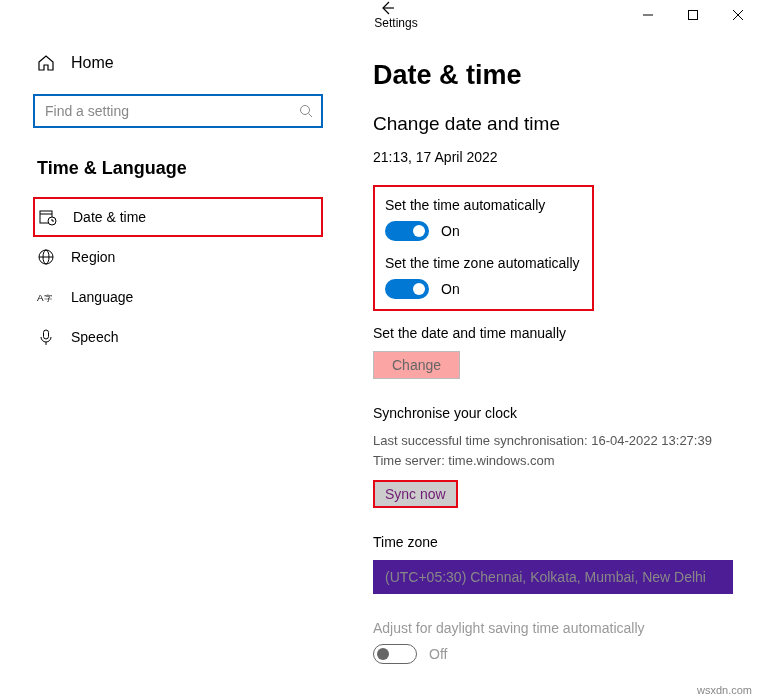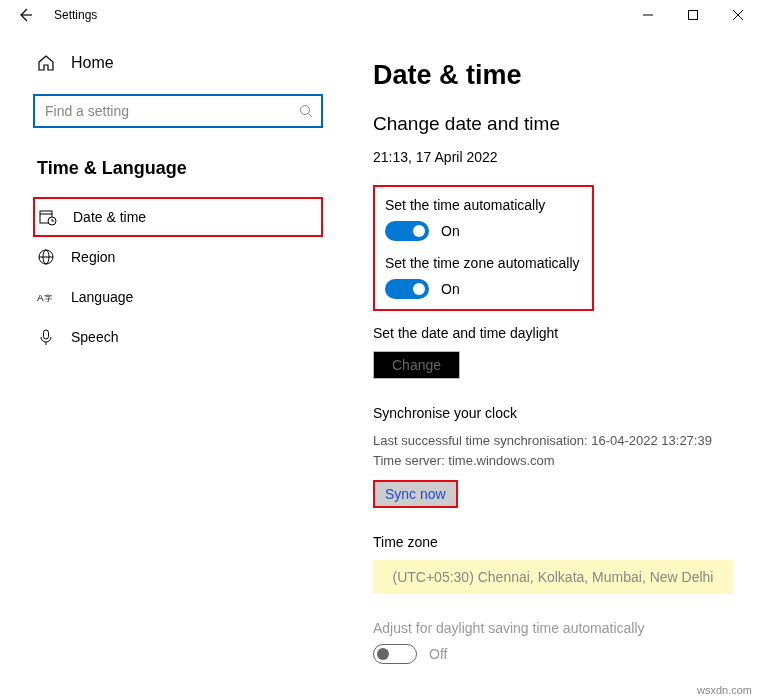--- a/index.html
+++ b/index.html
@@ -1,17 +1,17 @@
 <!DOCTYPE html>
 <html><head>
   <meta charset="utf-8">
   <style>
     * { margin: 0; padding: 0; box-sizing: border-box; font-family: 'Segoe UI', Tahoma, sans-serif; }
     body { width: 760px; height: 700px; background: #fff; overflow: hidden; position: relative; }
-    .titlebar { display: flex; align-items: center; height: 30px; padding-left: 14px; }
+    .titlebar { display: flex; align-items: center; height: 30px; padding-left: 14px; flex-direction: column; }
     .back-btn { width: 22px; height: 22px; display: flex; align-items: center; justify-content: center; }
     .titlebar-title { font-size: 12px; margin-left: 18px; color: #000; }
     .titlebar-controls { position: absolute; top: 0; right: 0; display: flex; }
     .titlebar-controls div { width: 45px; height: 30px; display: flex; align-items: center; justify-content: center; }
     .layout { display: flex; height: calc(700px - 30px); }
     .sidebar { width: 322px; padding: 14px 16px 0 16px; background: #fff; border-right: 0; margin-left: 17px; }
     .home-row { display: flex; align-items: center; height: 38px; margin-bottom: 12px; gap: 16px; padding-left: 4px; }
     .search-box { display: flex; align-items: center; height: 34px; border: 2px solid #0067c0; padding: 0 8px 0 10px; margin-bottom: 30px; }
     .search-box span:first-child { color: #888; font-size: 14px; flex: 1; }
     .section-header { font-size: 18px; font-weight: 600; margin-bottom: 18px; padding-left: 4px; }
@@ -26,26 +26,26 @@
     .toggle-row { display: flex; align-items: center; gap: 12px; }
     .toggle { width: 44px; height: 20px; border-radius: 10px; position: relative; }
     .toggle.on { background: #0078d4; }
     .toggle.off { background: #fff; border: 1.5px solid #666; }
     .toggle .knob { width: 12px; height: 12px; border-radius: 50%; background: #fff; position: absolute; top: 4px; }
     .toggle.on .knob { right: 4px; }
     .toggle.off .knob { left: 3px; background: #666; top: 2.5px; }
     .toggle-state { font-size: 14px; }
     .group1 { margin-bottom: 14px; }
     .manual-label { font-size: 14px; margin-bottom: 10px; }
-    .btn { display: inline-block; padding: 5px 18px; font-size: 14px; background: #000000; color: #666; border: 1px solid #bbb; }
-    .btn.sync { background: #ccc; color: #1d4ed8; border: 2px solid #e30613; padding: 4px 10px; }
+    .btn { display: inline-block; padding: 5px 18px; font-size: 14px; background: #fca5a5; color: #666; border: 1px solid #bbb; }
+    .btn.sync { background: #ccc; color: #701a75; border: 2px solid #e30613; padding: 4px 10px; }
     .section { margin-top: 26px; }
     .sync-info { font-size: 13px; color: #555; line-height: 1.5; margin-bottom: 10px; }
     .subhead { font-size: 14px; font-weight: 600; margin-bottom: 10px; }
-    .tz-select { background: #fef9c3; color: #888; padding: 9px 12px; font-size: 14px; width: 360px; text-align: center; }
+    .tz-select { background: #4c1d95; color: #888; padding: 9px 12px; font-size: 14px; width: 360px; }
     .dst-label { font-size: 14px; color: #999; margin-bottom: 8px; }
     .watermark { position: absolute; bottom: 4px; right: 8px; font-size: 11px; color: #888; }
     svg { display: block; }
   </style>
 </head>
 <body>
 
 <div class="titlebar">
   <div class="back-btn">
     <svg width="16" height="16" viewBox="0 0 16 16">
@@ -157,21 +157,21 @@
         <div class="setting-label">Set the time zone automatically</div>
         <div class="toggle-row">
           <div class="toggle on">
               <div class="knob"></div>
             </div>
           <span class="toggle-state">On</span>
         </div>
       </div>
     </div>
 
-    <div class="manual-label">Set the date and time daylight</div>
+    <div class="manual-label">Set the date and time manually</div>
     <div class="btn">Change</div>
 
     <div class="section">
       <div class="subhead" style="font-weight:400">Synchronise your clock</div>
       <div class="sync-info">
         <div>Last successful time synchronisation: 16-04-2022 13:27:39</div>
         <div>Time server: time.windows.com</div>
       </div>
       <div class="btn sync">Sync now</div>
     </div>

